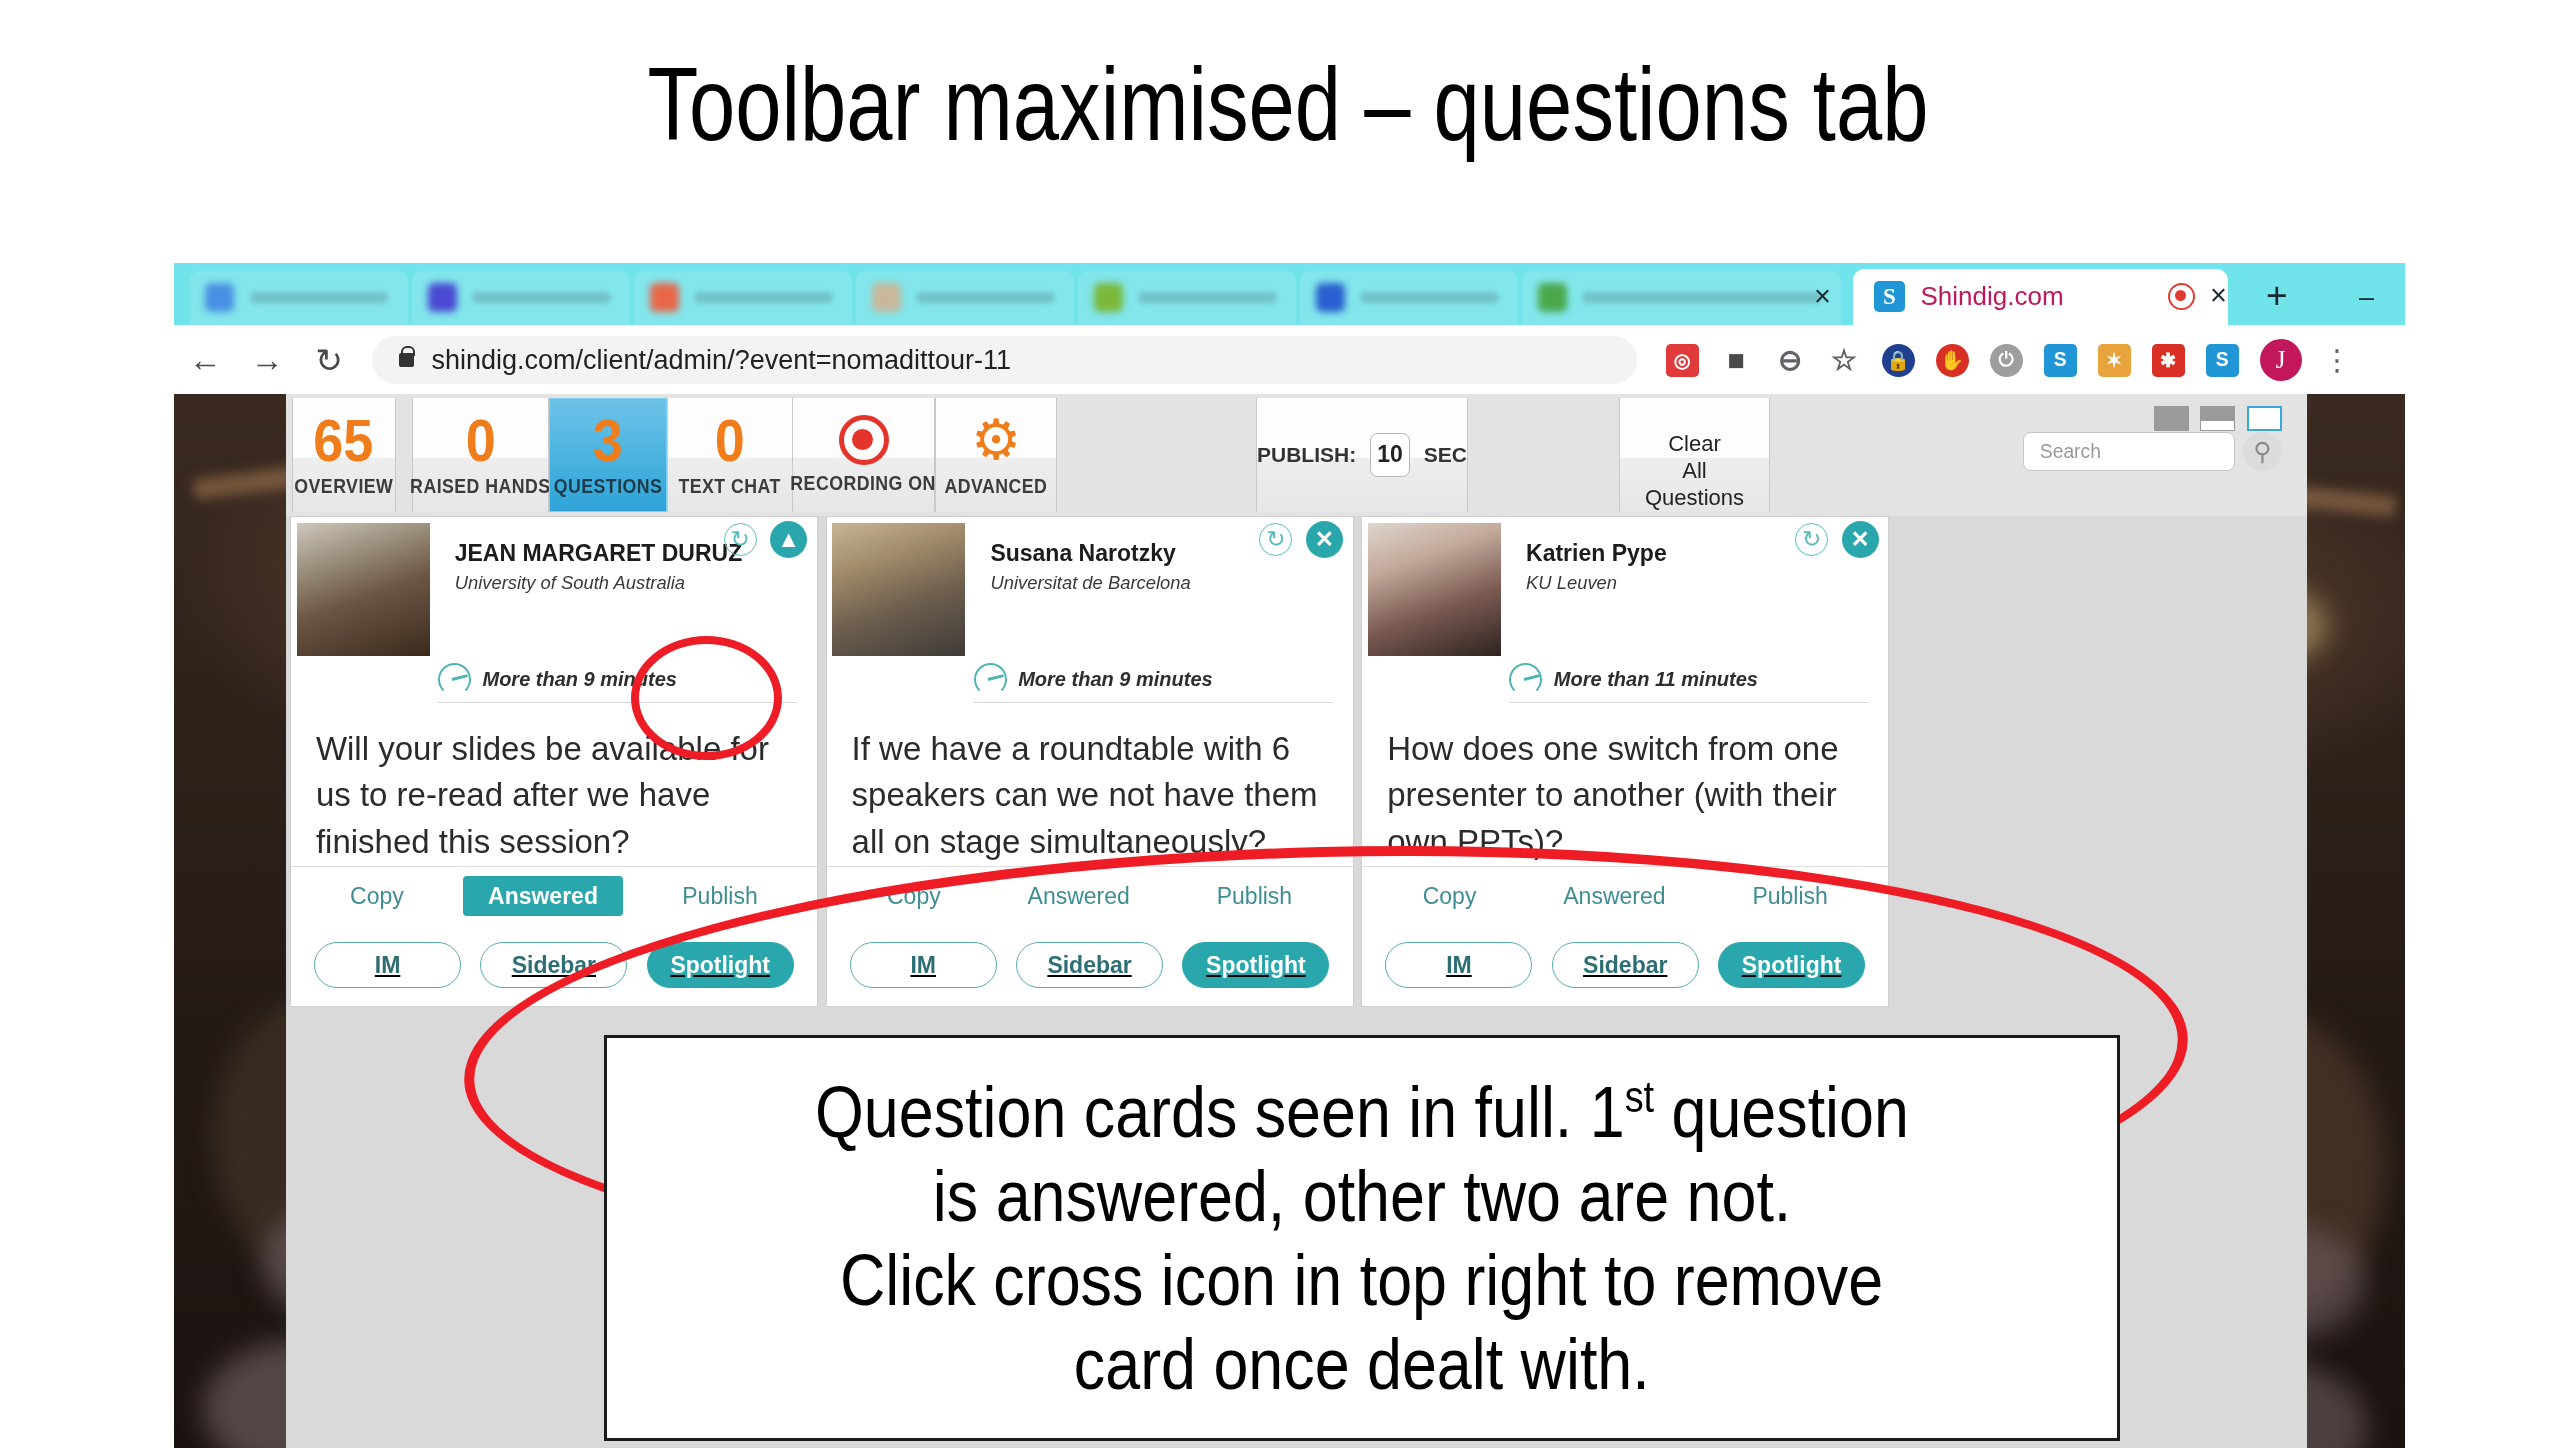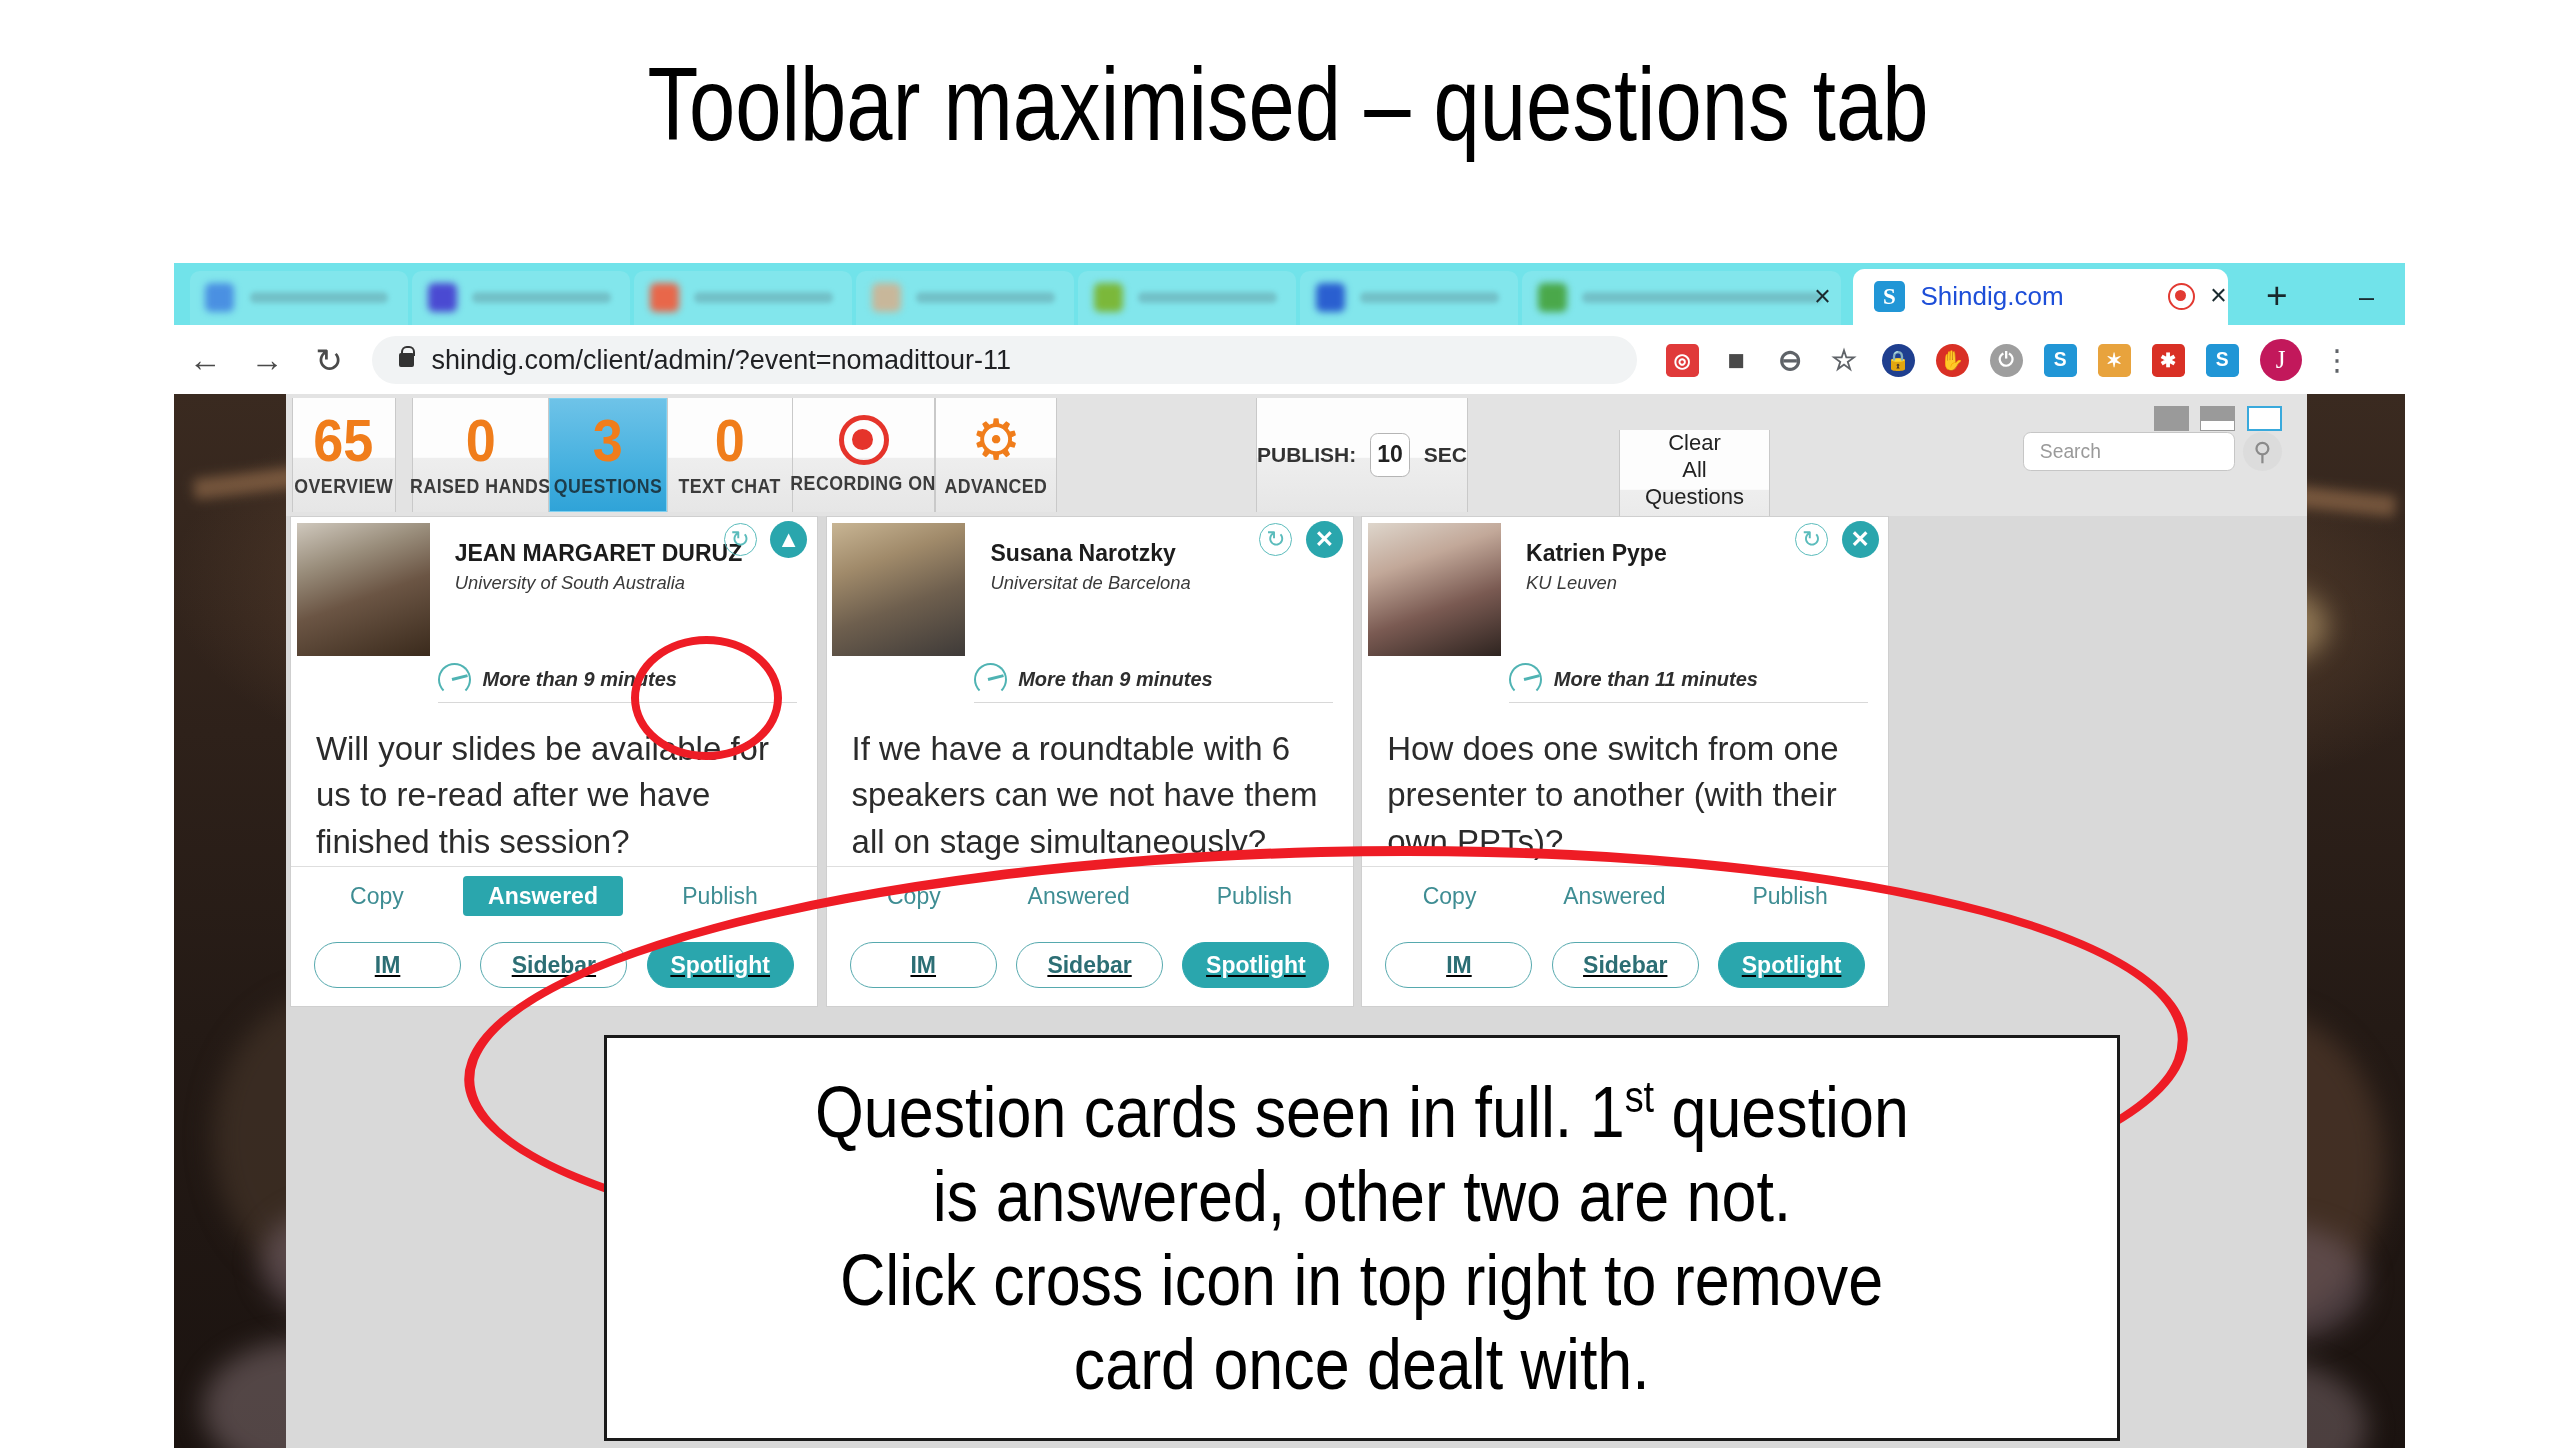--- a/index.html
+++ b/index.html
@@ -65,21 +65,21 @@
   }
   .shindig-favicon {
     width: 31px; height: 31px; border-radius: 4.8px;
     background: #2196d6;
     color: #fff; font-size: 23px; font-weight: bold;
     display: flex; align-items: center; justify-content: center;
     font-family: "Liberation Serif", serif;
     flex: none;
   }
   .active-tab-title {
-    margin-left: 15.5px; font-size: 26px; color: #1d4ed8;
+    margin-left: 15.5px; font-size: 26px; color: #be185d;
     font-family: "Liberation Sans", sans-serif;
   }
   .rec-dot {
     position: absolute; left: 1994px; top: 20px;
     width: 27px; height: 27px; border-radius: 50%;
     border: 2.9px solid #e23a32; background: transparent;
   }
   .rec-dot::after {
     content: ""; position: absolute; left: 4.8px; top: 4.8px;
     width: 11.6px; height: 11.6px; border-radius: 50%; background: #e23a32;
@@ -191,23 +191,22 @@
   }
   .pub-input {
     width: 60px; height: 44px; background:#fff; border:1.9px solid #b5b5b5;
     border-radius: 7.7px; display:flex; align-items:center; justify-content:center;
     font-size: 23px; font-weight: bold; color:#222;
   }
   .clear-cell {
     position: absolute; top: 3.9px; height: 114px;
     background: linear-gradient(180deg,#fdfdfd 0%, #fdfdfd 52%, #eeeeee 53%, #e6e6e6 100%);
     border-left: 1px solid #c9c9c9; border-right: 1px solid #c9c9c9;
-    display:flex; flex-direction:column; align-items:center; justify-content:flex-start;
+    display:flex; flex-direction:column; align-items:center; justify-content:flex-end;
     line-height: 1.22;
-    margin-top: 32px;
   }
   .clear-cell span { font-size: 22px; color: #222; }
 
   .layout-icons { position: absolute; right: 25px; top: 11.6px; display:flex; gap: 11.6px; }
   .lay-ico { width: 35px; height: 25px; border: 1.9px solid #9a9a9a; background:#9a9a9a; position: relative; }
   .lay-ico.split::after { content:""; position:absolute; left:0; bottom:0; width:100%; height:8.7px; background:#fff; }
   .lay-ico.active { background:#fff; border: 2.9px solid #39a9dc; }
   .search-wrap { position: absolute; right: 25px; top: 38px; display:flex; align-items:center; gap:7.7px; }
   .search-box {
     width: 212px; height: 39px; background:#fff; border:1px solid #c6c6c6;

